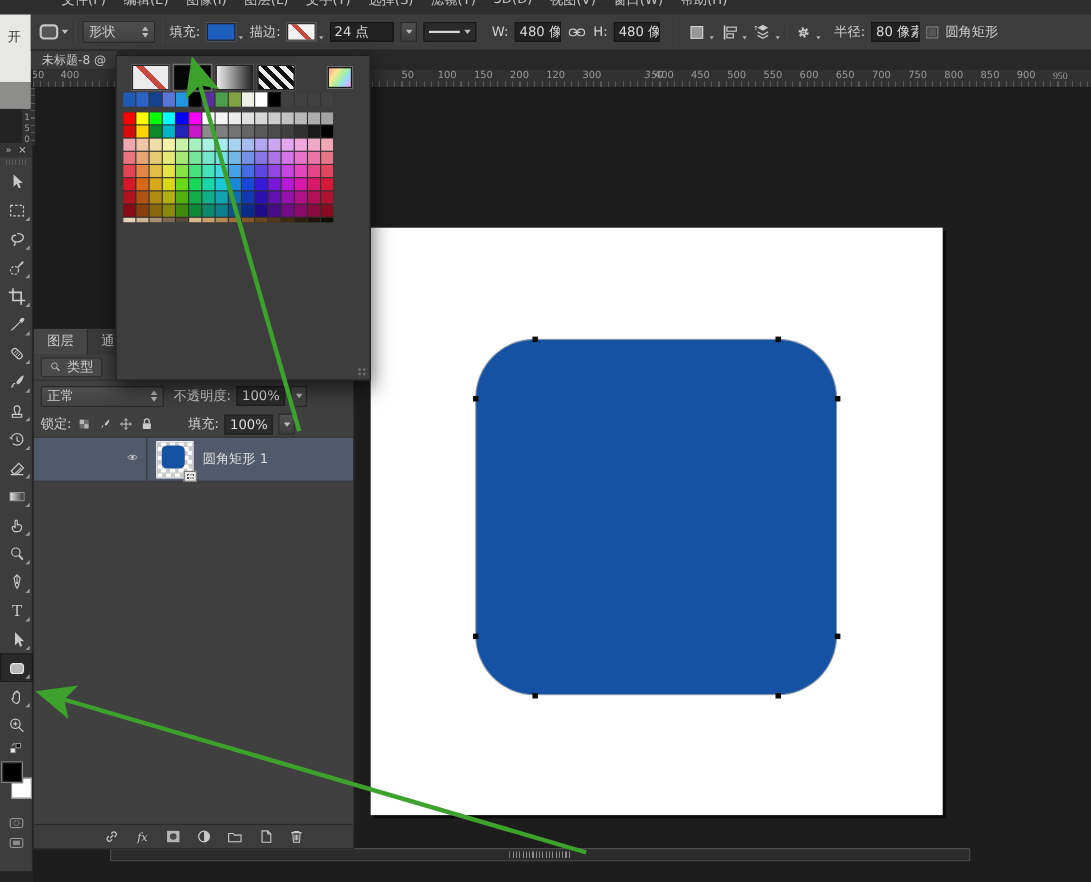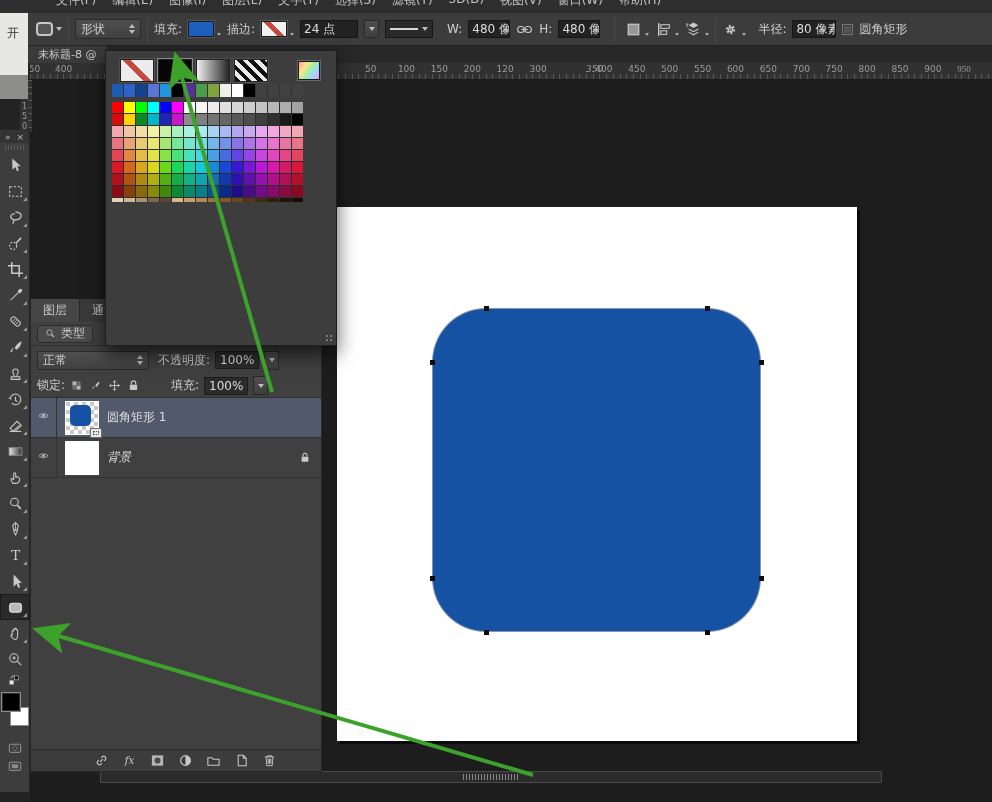--- a/index.html
+++ b/index.html
@@ -80,21 +80,21 @@
   #filter-row { height:24px; display:flex; align-items:center; padding:0 6px; gap:6px; border-bottom:1px solid #303030; }
   .pill { display:flex; align-items:center; gap:4px; background:#4a4a4a; border:1px solid #2c2c2c; border-radius:3px; height:18px; padding:0 7px; }
   .pill svg { width:12px; height:12px; }
   #blend-row, #lock-row { display:flex; align-items:center; gap:5px; padding:0 6px; }
   #blend-row { height:28px; }
   #lock-row { height:24px; border-bottom:1px solid #303030; }
   .lockicons { display:flex; gap:6px; align-items:center; }
   .lockicons svg { width:13px; height:13px; }
   .small-field { background:#2c2c2c; border:1px solid #1d1d1d; height:18px; min-width:40px; display:flex; align-items:center; padding:0 4px; color:#ddd; }
   .layer-row { height:40px; display:flex; align-items:center; border-bottom:1px solid #333; }
-  .layer-row.sel { background:#505a6b; }
+  .layer-row.sel { background:#505a6b;justify-content:center; }
   .eye-cell { width:26px; height:100%; display:flex; align-items:center; justify-content:center; border-right:1px solid #333; }
   .eye-cell svg { width:15px; height:11px; }
   .thumb-wrap { margin:0 8px 0 8px; position:relative; }
   .thumb { width:34px; height:34px; border:1px solid #fff; }
   .thumb.checker { background:repeating-conic-gradient(#ffffff 0 25%, #c9c9c9 0 50%) 0 0/8px 8px; }
   .thumb .blueshape { position:absolute; left:5px; top:4px; width:21px; height:21px; border-radius:5px; }
   .vbadge { position:absolute; right:-3px; bottom:-3px; width:12px; height:10px; background:#e9e9e9; border:1px solid #6c6c6c; }
   .vbadge::after { content:""; position:absolute; left:2px; top:2px; right:2px; bottom:2px; border:1px dotted #555; }
   .layer-name { font-size:12px; color:#dedede; }
   .layer-name.italic { font-style:italic; }
@@ -535,40 +535,20 @@
           </svg>
         </span>
       </span>
     <span class="thumb-wrap">
       <span class="thumb checker" style="display:block">
           <span class="blueshape" id="thumb-shape" style="background: rgb(21, 82, 164);"></span>
         </span>
       <span class="vbadge"></span>
     </span>
     <span class="layer-name">圆角矩形 1</span>
-  </div>
-  <div class="layer-row">
-    <span class="eye-cell">
-        <span class="icon16" style="width:15px;height:11px">
-          <svg xmlns="http://www.w3.org/2000/svg" viewBox="0 0 16 16">
-            <path d="M1.5 5.5 C4.5 1.8 11.5 1.8 14.5 5.5 C11.5 9.2 4.5 9.2 1.5 5.5 Z" fill="none" stroke="#d2d2d2" stroke-width="1.1"></path>
-            <circle cx="8" cy="5.5" r="1.8" fill="#d2d2d2"></circle>
-          </svg>
-        </span>
-      </span>
-    <span class="thumb-wrap">
-      <span class="thumb" style="display:block;background:#fff"></span>
-    </span>
-    <span class="layer-name italic">背景</span>
-    <span class="row-lock icon16" style="width:12px;height:13px">
-        <svg xmlns="http://www.w3.org/2000/svg" viewBox="0 0 16 16">
-          <rect x="3.5" y="7" width="9" height="6.5" rx="1" fill="#c9c9c9"></rect>
-          <path d="M5.3 7 V5 a2.7 2.7 0 0 1 5.4 0 V7" fill="none" stroke="#c9c9c9" stroke-width="1.4"></path>
-        </svg>
-      </span>
   </div>
   <div id="layers-footer">
     <span class="fi">
         <svg xmlns="http://www.w3.org/2000/svg" viewBox="0 0 16 16">
           <path d="M6.5 9.5 L9.5 6.5 M5.2 7.6 L3.9 8.9 a2.3 2.3 0 0 0 3.2 3.2 L8.4 10.8 M10.8 8.4 L12.1 7.1 a2.3 2.3 0 0 0 -3.2 -3.2 L7.6 5.2" fill="none" stroke="#c9c9c9" stroke-width="1.2"></path>
         </svg>
       </span>
     <span class="fi">
         <svg xmlns="http://www.w3.org/2000/svg" viewBox="0 0 16 16">
           <text x="8" y="12" font-size="11" font-style="italic" fill="#c9c9c9" text-anchor="middle" font-family="DejaVu Serif,serif">fx</text>

